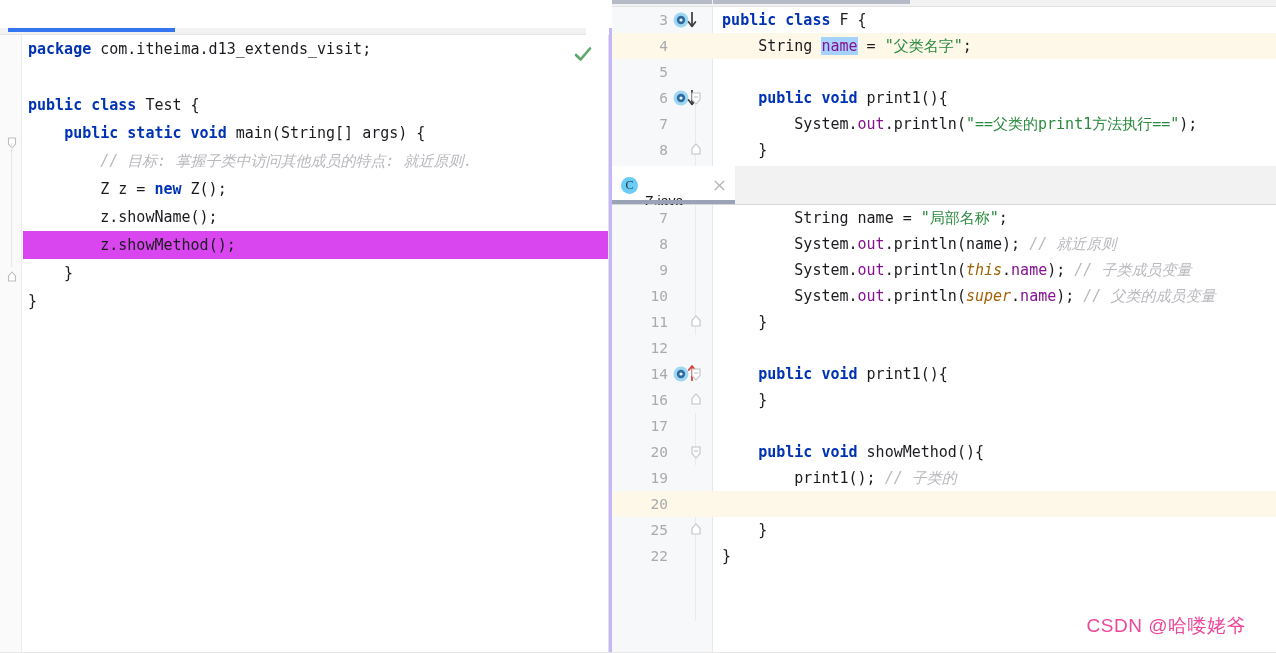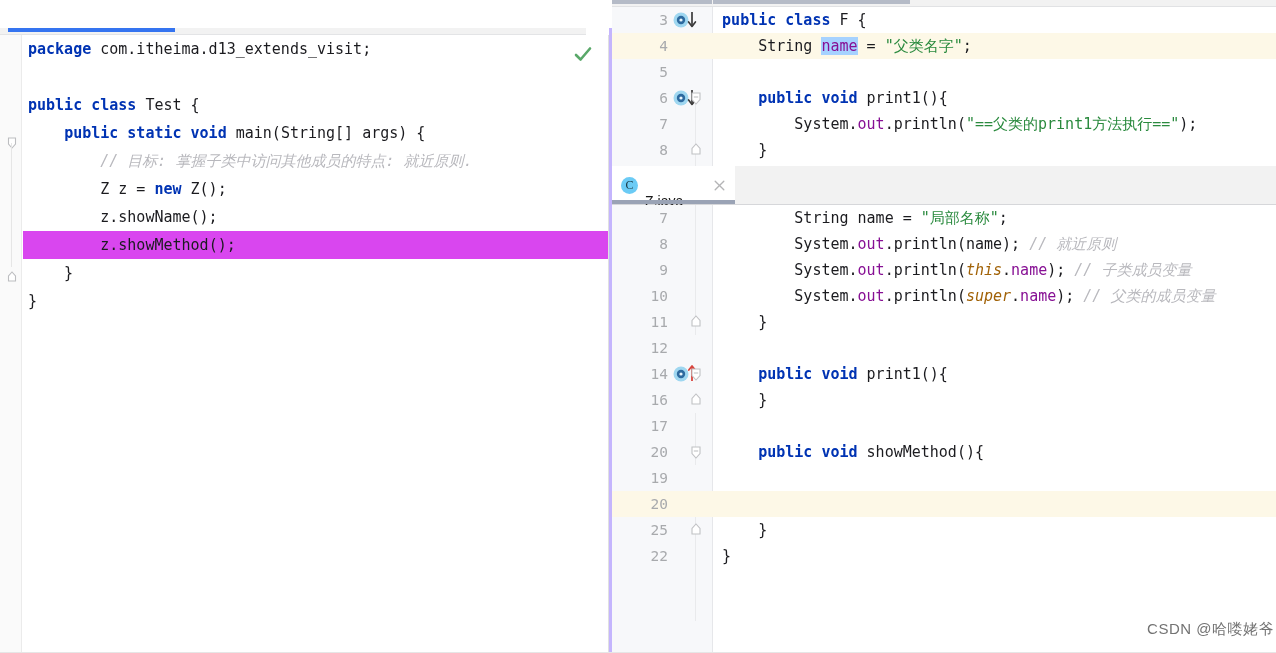--- a/index.html
+++ b/index.html
@@ -96,22 +96,22 @@
   .str{color:#2a8a3e;}
   .cmt{color:#b8b8bd;font-style:italic;}
   .anno{color:#9e880d;}
   .fld{color:#871094;}
   .sfld{color:#871094;}
   .mth{color:#1b1b1f;}
   .sel{background:#a6d2ff;color:#871094;}
 
   
   .watermark{
-    position:absolute;right:2px;bottom:14px;
-    font-family:"Liberation Sans",sans-serif;font-size:15px;color:#737373;
+    position:absolute;right:30px;bottom:14px;
+    font-family:"Liberation Sans",sans-serif;font-size:19px;color:#ec4899;
     letter-spacing:.5px;white-space:nowrap;
   }
   .bottom-hair{position:absolute;left:0;bottom:0;width:1276px;height:1px;background:#e6e6e6;}
 </style>
 </head>
 <body>
 
 <div class="root">
 
   <div class="left-pane">
@@ -329,20 +329,21 @@
           <span class="ln">20</span>
           <svg class="fmark" viewBox="0 0 16 26">
             <path d="M4 8 H12 V14.5 L8 19 L4 14.5 Z" fill="#fff" stroke="#c0c1c4" stroke-width="1.1"></path>
             <path d="M5.8 12 H10.2" stroke="#c0c1c4" stroke-width="1.1"></path>
           </svg>
           <span class="src">    <span class="kw">public void</span> <span class="mth">showMethod</span>(){</span>
         </div>
 
         <div class="row">
           <span class="ln">19</span>
+          <span class="src">        <span class="mth">print1</span>(); <span class="cmt">// 子类的</span></span>
         </div>
 
         <div class="row hl">
           <span class="ln">20</span>
         </div>
 
         <div class="row">
           <span class="ln">25</span>
           <svg class="fmark" viewBox="0 0 16 26">
             <path d="M4 17 H12 V11.5 L8 7 L4 11.5 Z" fill="#fff" stroke="#c0c1c4" stroke-width="1.1"></path>

